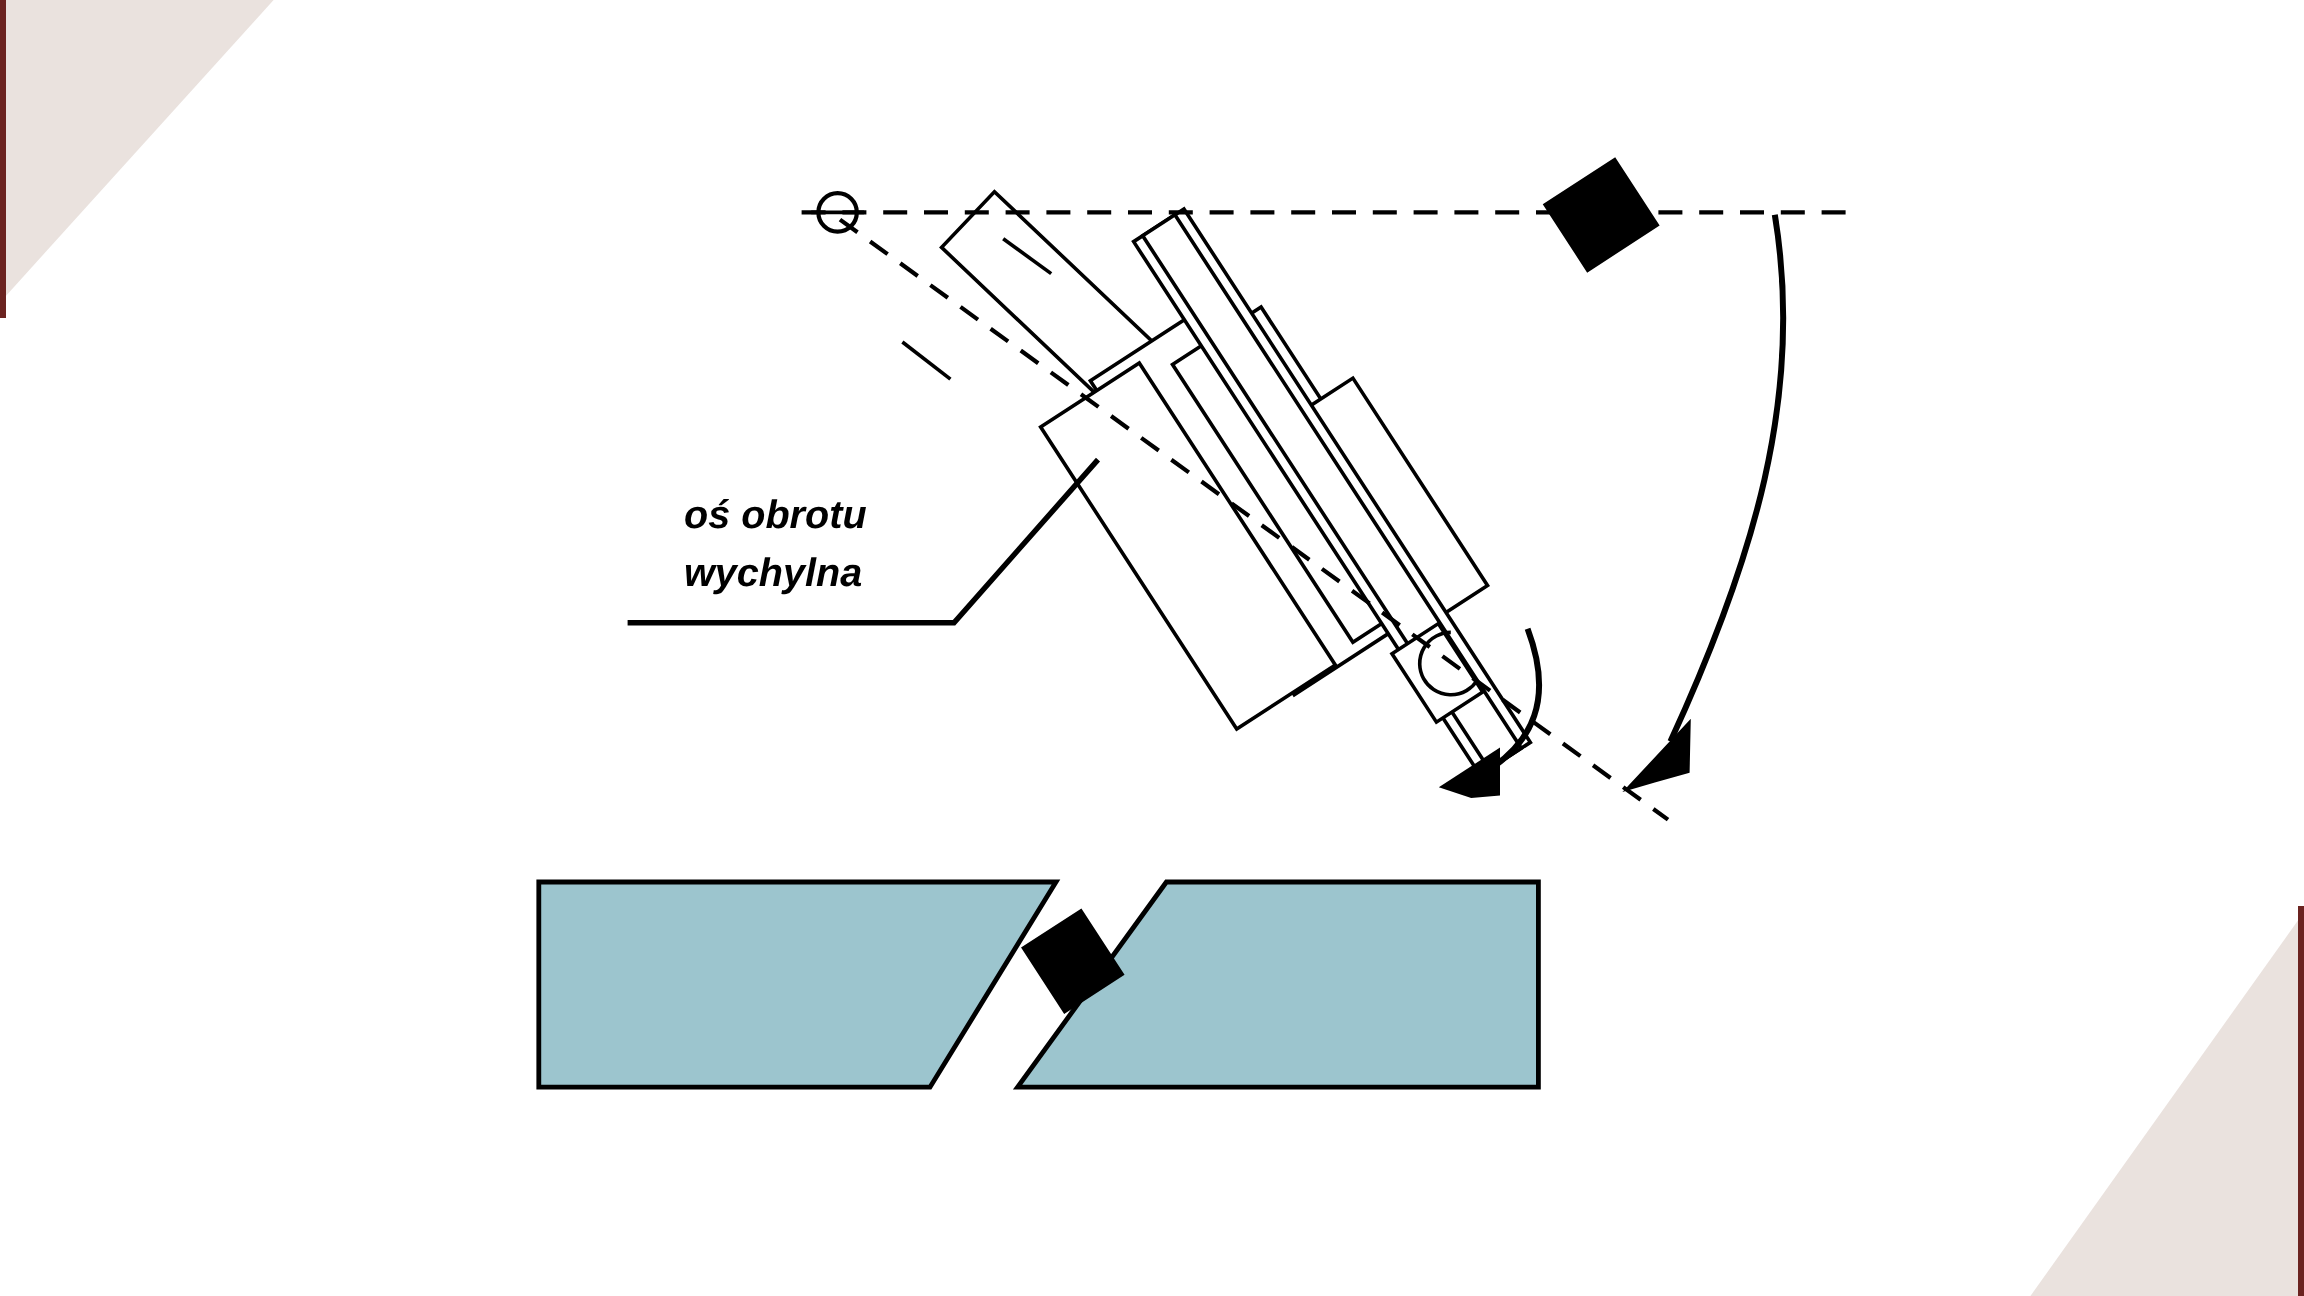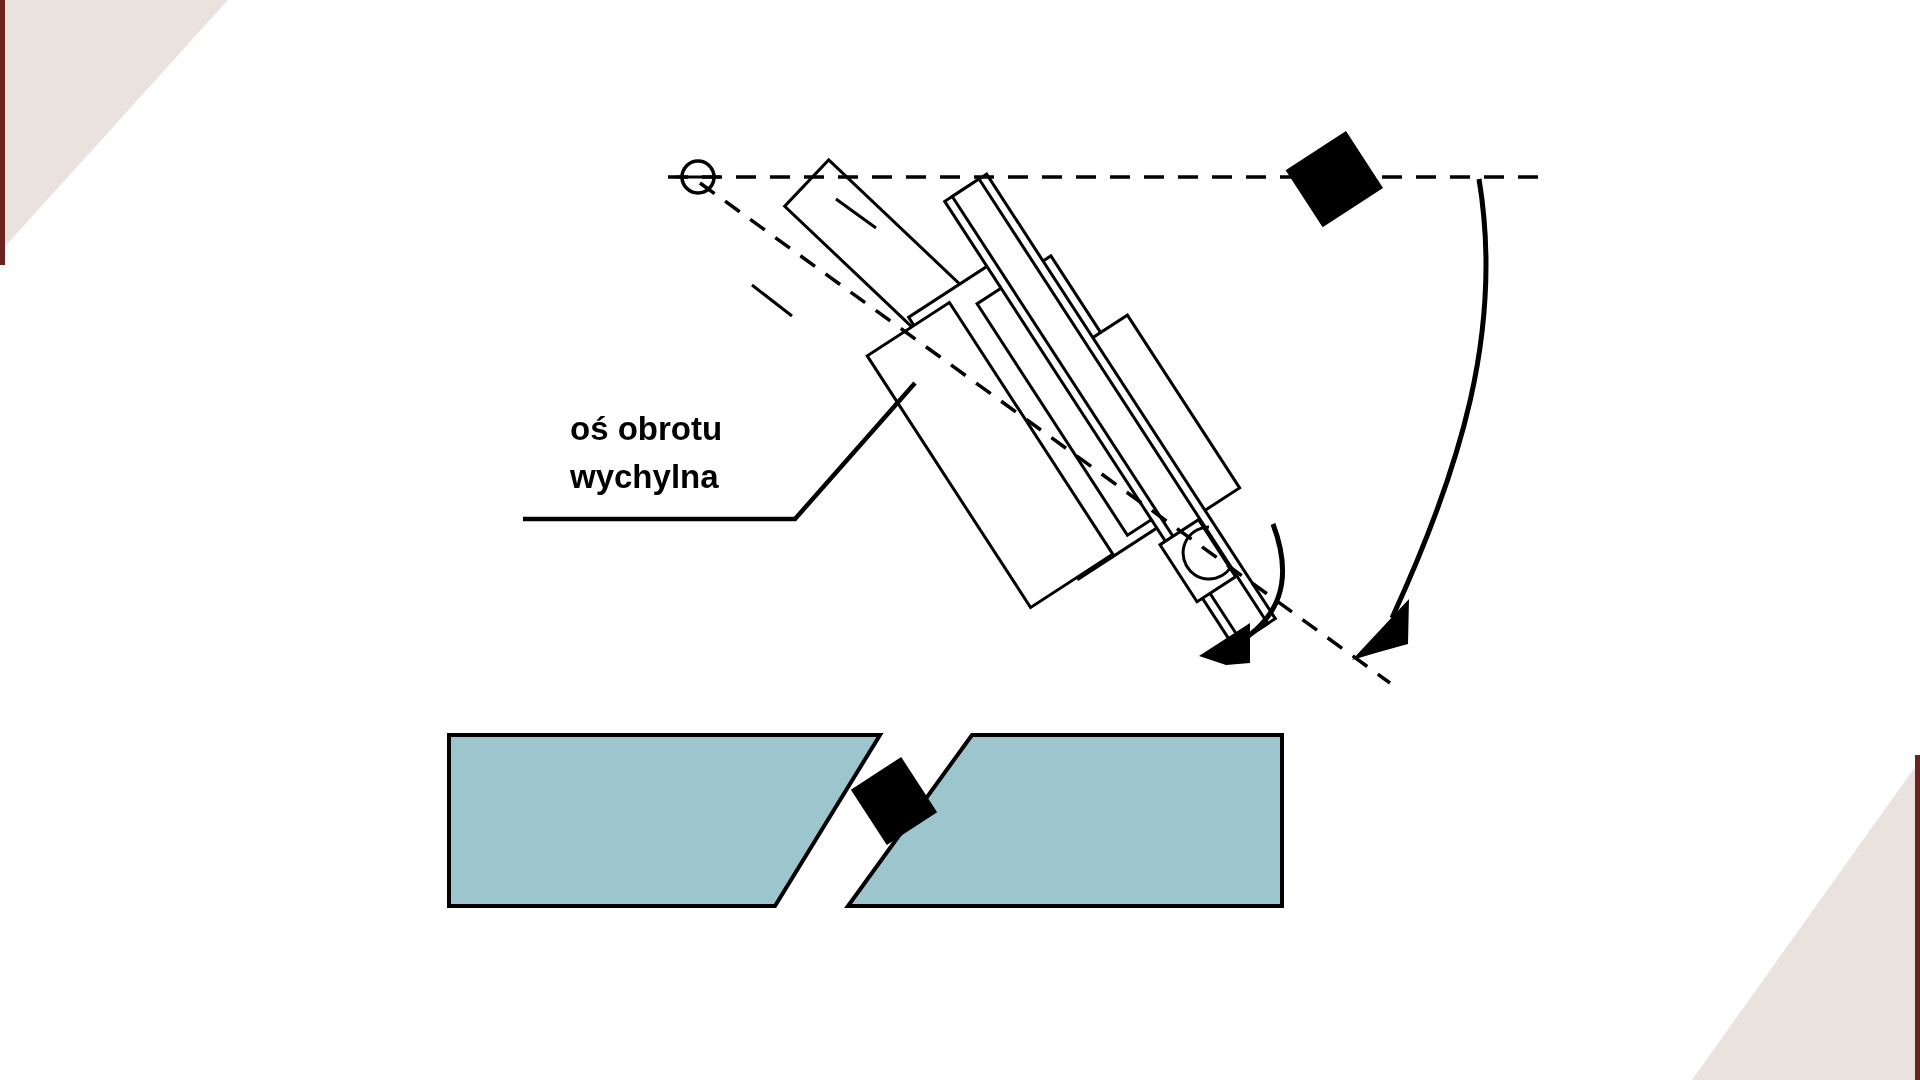--- a/index.html
+++ b/index.html
@@ -7,20 +7,21 @@
     padding: 0;
     background: #ffffff;
   }
   #page {
     position: relative;
     width: 1920px;
     height: 1080px;
     background: #ffffff;
     overflow: hidden;
     font-family: "Liberation Sans", sans-serif;
+    font-style: italic;
   }
   #diagram-svg {
     position: absolute;
     left: 0;
     top: 0;
     width: 1920px;
     height: 1080px;
     display: block;
   }
   .label-text {

